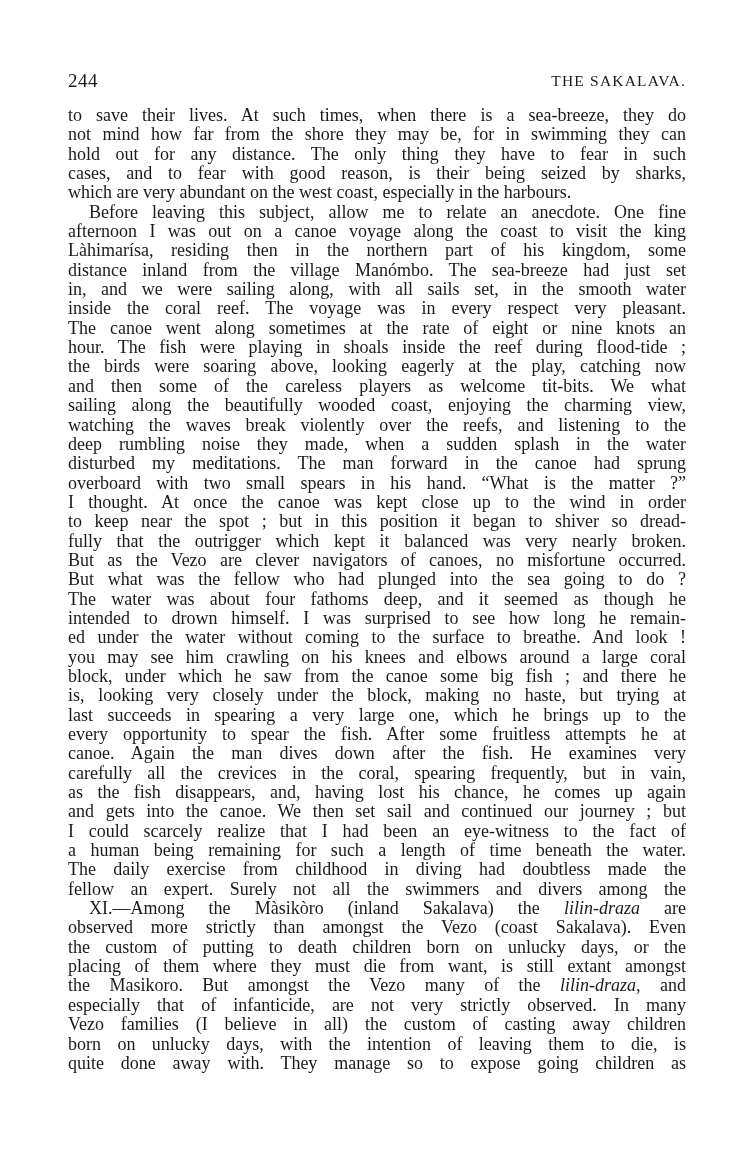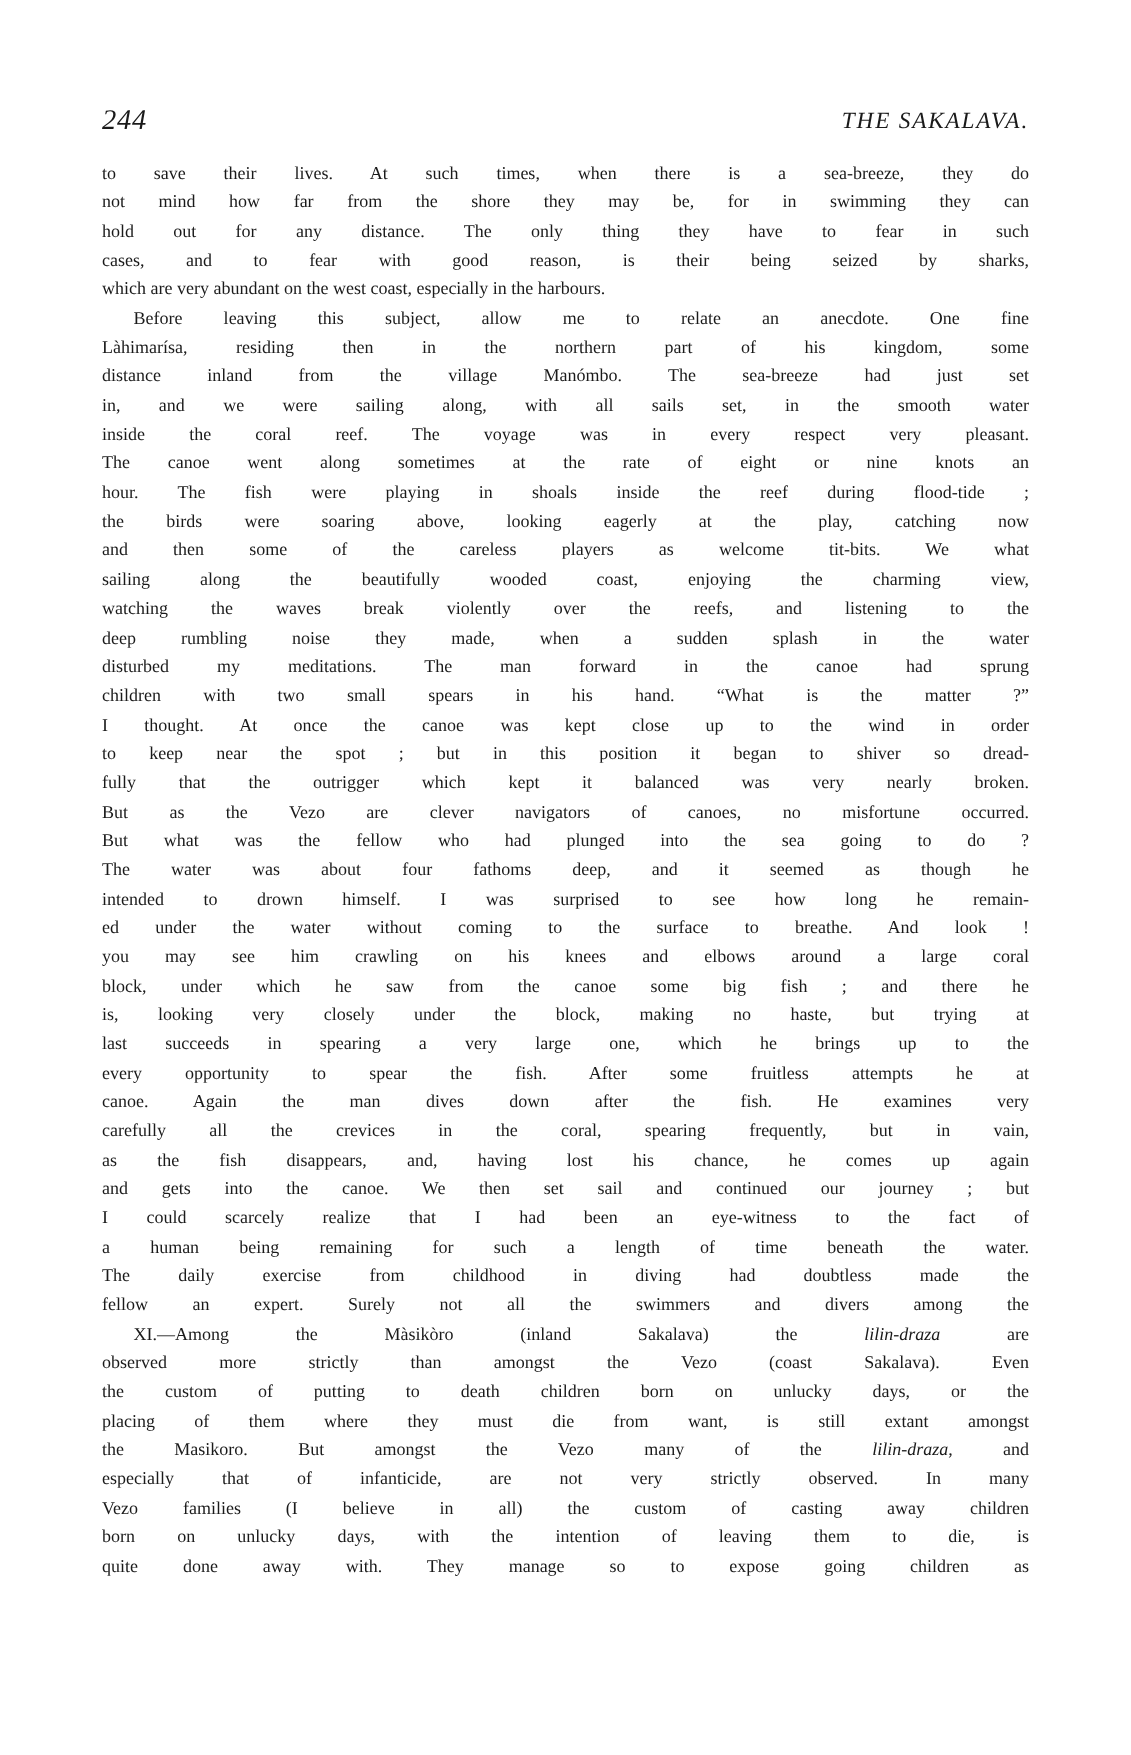--- a/index.html
+++ b/index.html
@@ -18,40 +18,39 @@
     .page {
       position: absolute;
       left: 68px;
       top: 70px;
       width: 618px;
     }
     .running-head {
       position: relative;
       height: 26px;
       margin-bottom: 10px;
-      font-style: italic;
     }
     .page-number {
       position: absolute;
       left: 0;
       top: 0;
       font-size: 19px;
       letter-spacing: 0.5px;
     }
     .header-title {
       position: absolute;
       left: 0;
       right: 0;
       top: 2px;
       text-align: right;
       font-size: 15.5px;
       letter-spacing: 1.2px;
     }
     .body-text {
-      font-size: 12px;
+      font-size: 18px;
       line-height: 19.35px;
     }
     .line {
       display: block;
       white-space: nowrap;
       text-align: justify;
       text-align-last: justify;
       height: 19.35px;
     }
     .line.last {
@@ -74,33 +73,34 @@
     <span class="header-title">THE SAKALAVA.</span>
   </div>
 
   <div class="body-text">
     <span class="line">to save their lives.  At such times, when there is a sea-breeze, they do</span>
     <span class="line">not mind how far from the shore they may be, for in swimming they can</span>
     <span class="line">hold out for any distance.  The only thing they have to fear in such</span>
     <span class="line">cases, and to fear with good reason, is their being seized by sharks,</span>
     <span class="line last">which are very abundant on the west coast, especially in the harbours.</span>
     <span class="line indent">Before leaving this subject, allow me to relate an anecdote.  One fine</span>
+    <span class="line">afternoon I was out on a canoe voyage along the coast to visit the king</span>
     <span class="line">Làhimarísa, residing then in the northern part of his kingdom, some</span>
     <span class="line">distance inland from the village Manómbo.  The sea-breeze had just set</span>
     <span class="line">in, and we were sailing along, with all sails set, in the smooth water</span>
     <span class="line">inside the coral reef.  The voyage was in every respect very pleasant.</span>
     <span class="line">The canoe went along sometimes at the rate of eight or nine knots an</span>
     <span class="line">hour.  The fish were playing in shoals inside the reef during flood-tide ;</span>
     <span class="line">the birds were soaring above, looking eagerly at the play, catching now</span>
     <span class="line">and then some of the careless players as welcome tit-bits.  We what</span>
     <span class="line">sailing along the beautifully wooded coast, enjoying the charming view,</span>
     <span class="line">watching the waves break violently over the reefs, and listening to the</span>
     <span class="line">deep rumbling noise they made, when a sudden splash in the water</span>
     <span class="line">disturbed my meditations.  The man forward in the canoe had sprung</span>
-    <span class="line">children with two small spears in his hand.  “What is the matter ?”</span>
+    <span class="line">overboard with two small spears in his hand.  “What is the matter ?”</span>
     <span class="line">I thought.  At once the canoe was kept close up to the wind in order</span>
     <span class="line">to keep near the spot ; but in this position it began to shiver so dread-</span>
     <span class="line">fully that the outrigger which kept it balanced was very nearly broken.</span>
     <span class="line">But as the Vezo are clever navigators of canoes, no misfortune occurred.</span>
     <span class="line">But what was the fellow who had plunged into the sea going to do ?</span>
     <span class="line">The water was about four fathoms deep, and it seemed as though he</span>
     <span class="line">intended to drown himself.  I was surprised to see how long he remain-</span>
     <span class="line">ed under the water without coming to the surface to breathe.  And look !</span>
     <span class="line">you may see him crawling on his knees and elbows around a large coral</span>
     <span class="line">block, under which he saw from the canoe some big fish ; and there he</span>

